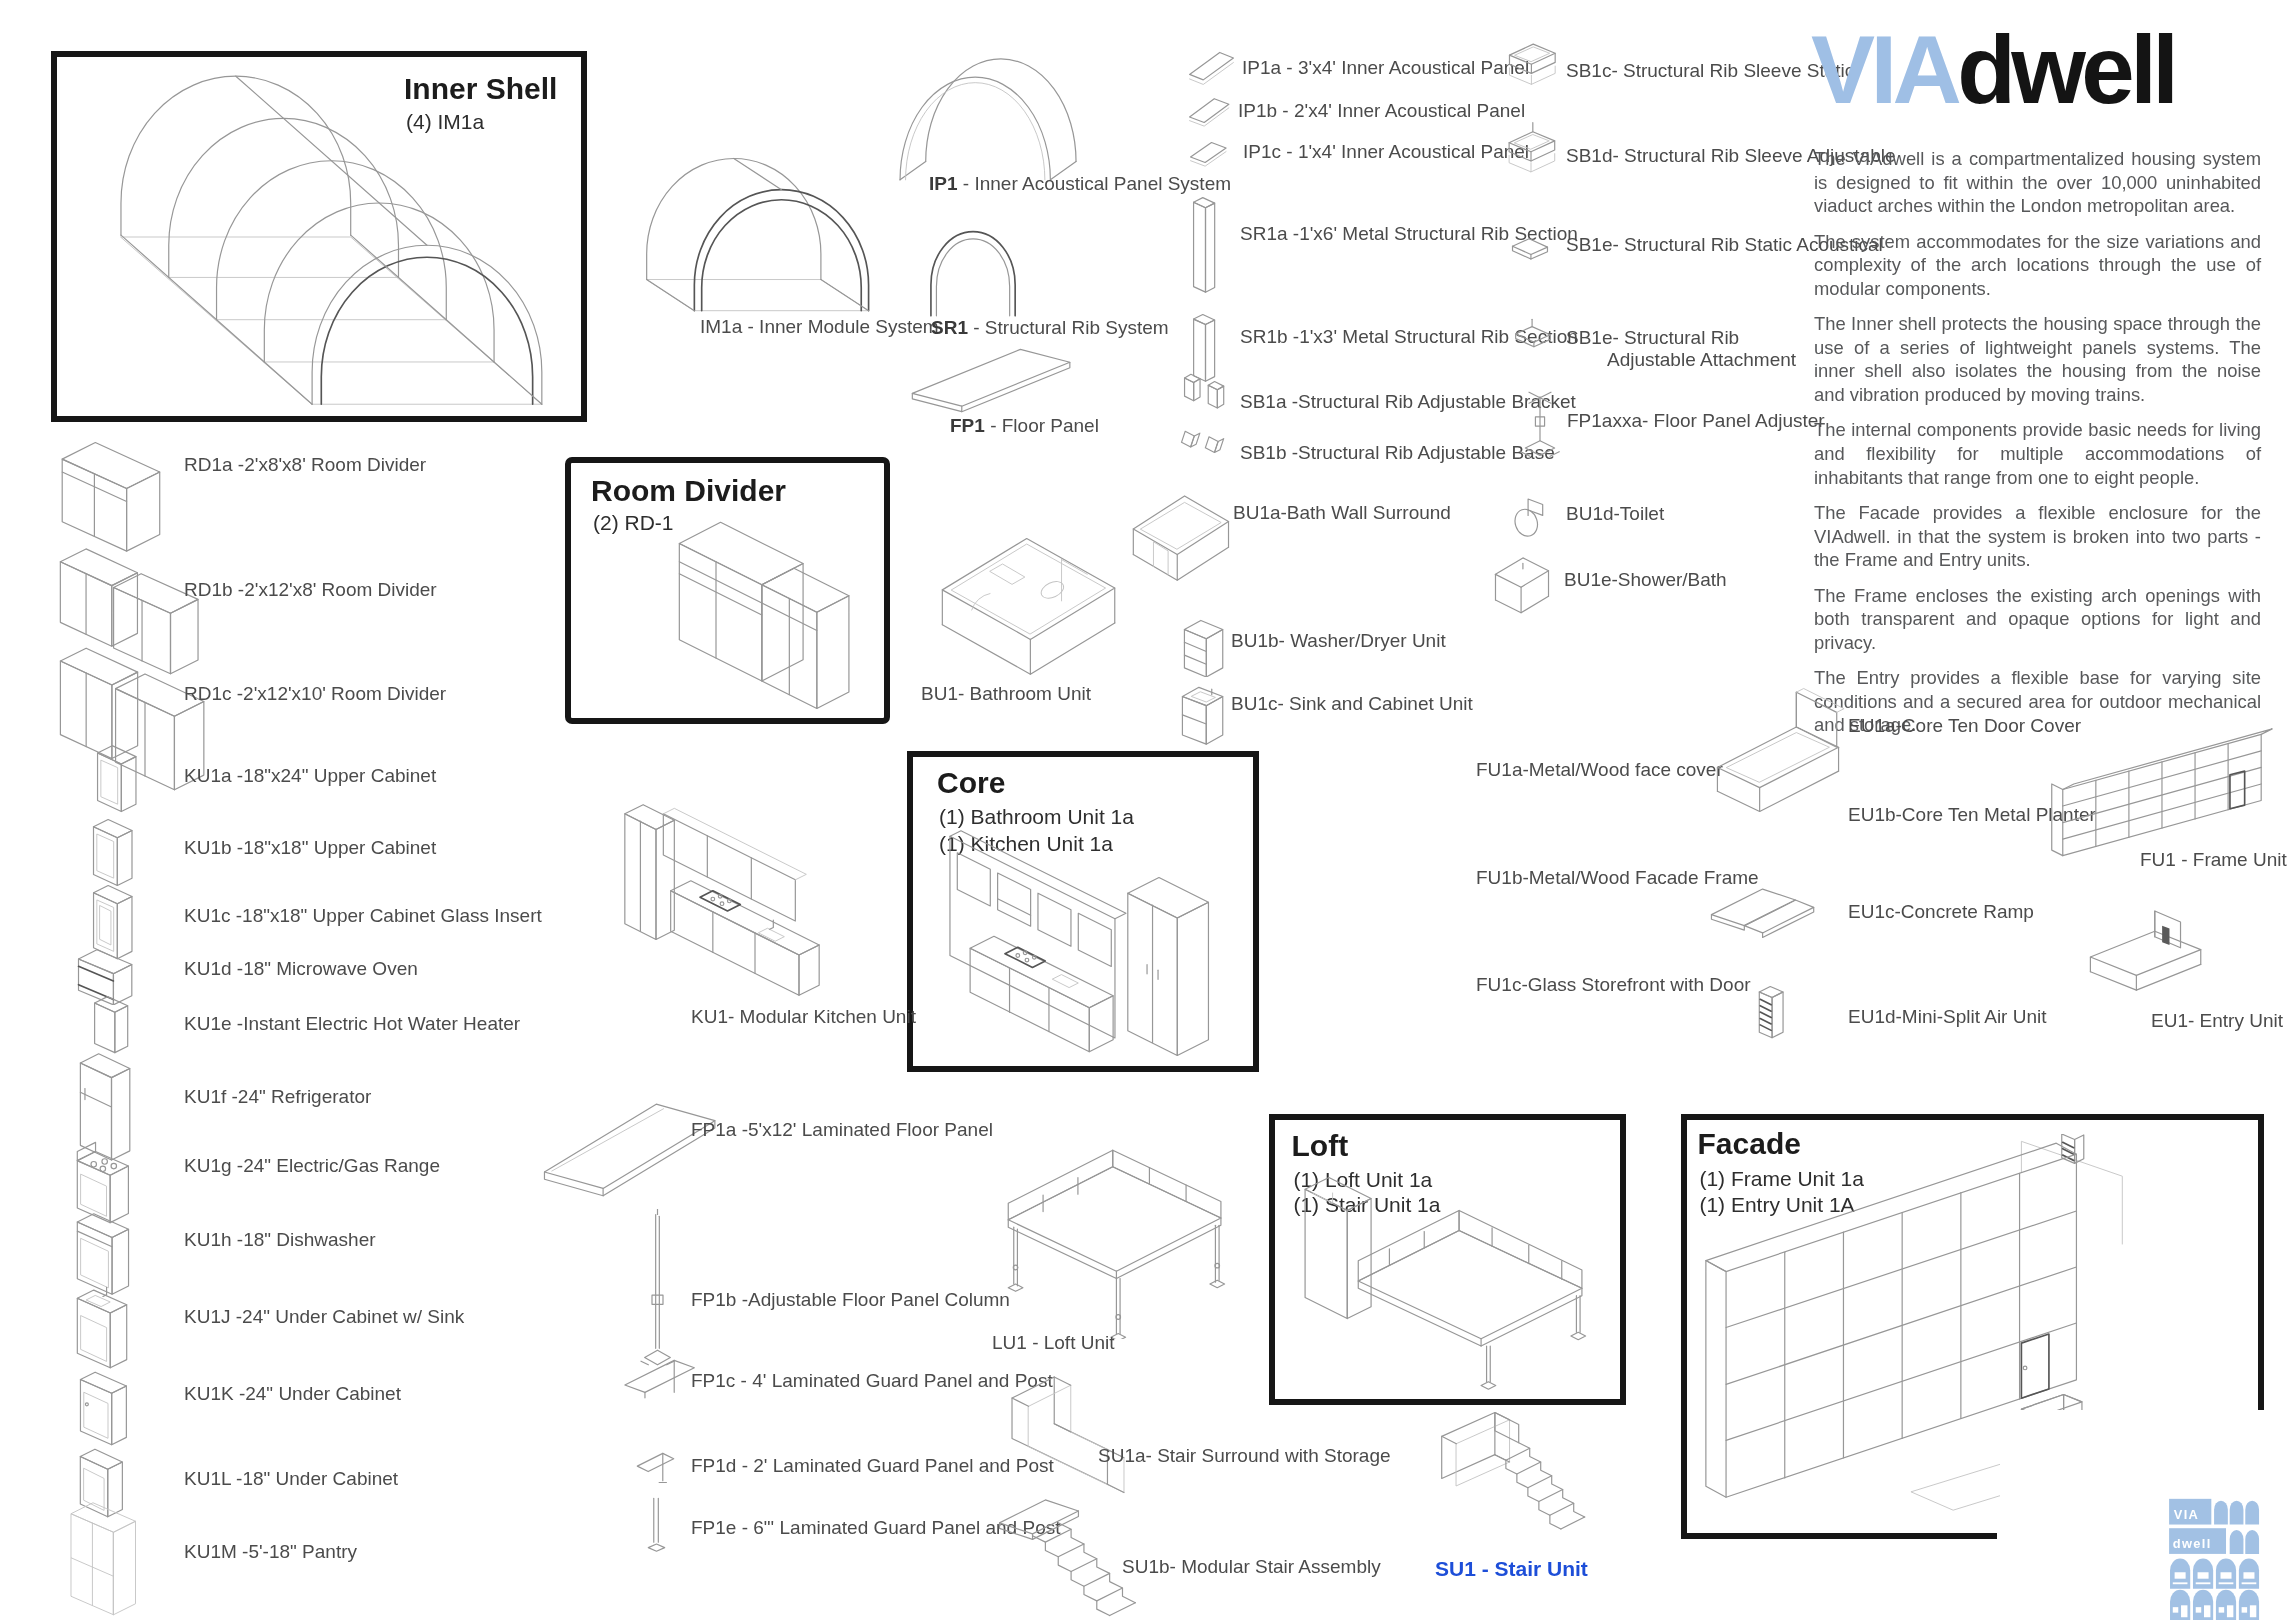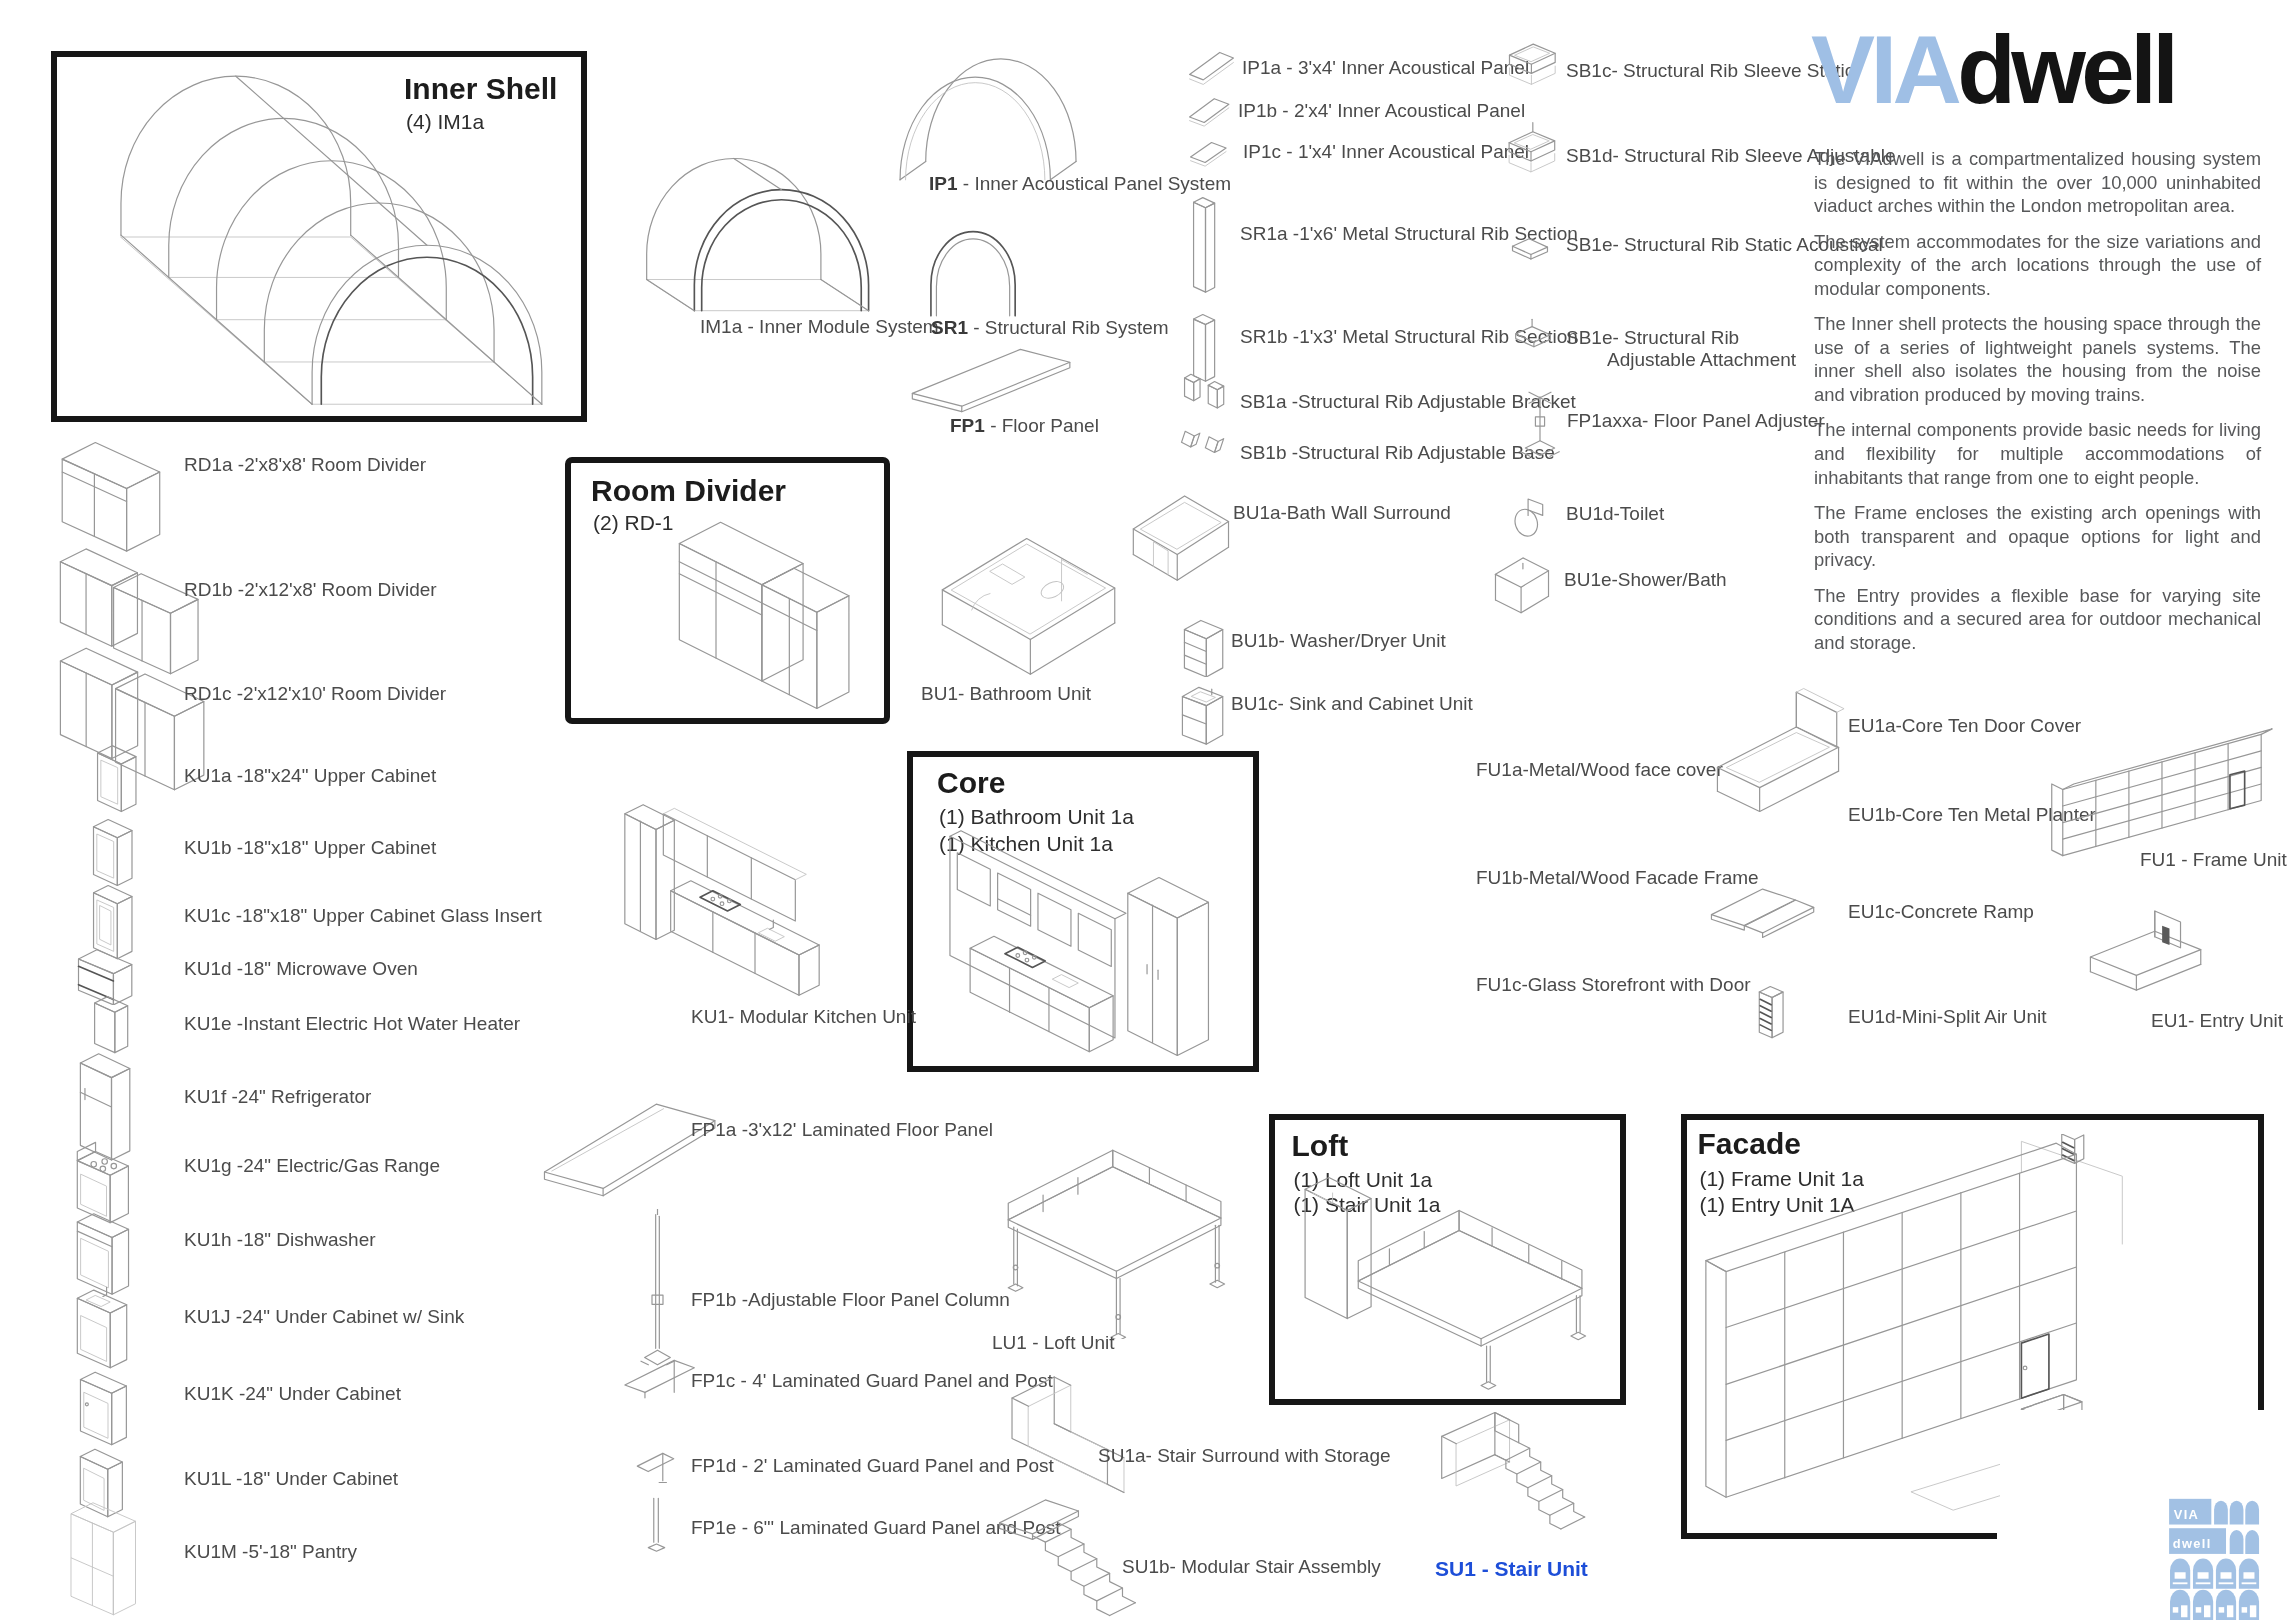--- a/index.html
+++ b/index.html
@@ -240,20 +240,21 @@
     <line x1="36" y1="20" x2="36" y2="26"></line>
 </svg>
 <div class="lbl" style="left:1564px;top:569px;">BU1e-Shower/Bath</div>
 
 <div class="brand"><span class="via">VIA</span><span class="dwell">dwell</span></div>
 <div class="intro">
   <p>The VIAdwell is a compartmentalized housing system is designed to fit within the over 10,000 uninhabited viaduct arches within the London metropolitan area.</p>
   <p>The system accommodates for the size variations and complexity of the arch locations through the use of modular components.</p>
   <p>The Inner shell protects the housing space through the use of a series of lightweight panels systems.  The inner shell also isolates the housing from the noise and vibration produced by moving trains.</p>
   <p>The internal components provide basic needs for living and flexibility for multiple accommodations of inhabitants that range from one to eight people.</p>
+  <p>The Facade provides a flexible enclosure for the VIAdwell. in that the system is broken into two parts - the Frame and Entry units.</p>
   <p>The Frame encloses the existing arch openings with both transparent and opaque options for light and privacy.</p>
   <p>The Entry provides a flexible base for varying site conditions and a secured area for outdoor mechanical and storage.</p>
 </div>
 
 <svg class="draw" style="left:53px;top:437px;" width="138" height="116" viewBox="0 0 150 126">
   <polygon points="10,92 80,124 80,56 10,24"></polygon>
     <polygon points="80,124 116,106 116,38 80,56"></polygon>
     <polygon points="10,24 80,56 116,38 46,6"></polygon>
   <line x1="45" y1="108" x2="45" y2="40"></line>
     <line x1="10" y1="38" x2="80" y2="70"></line>
@@ -486,21 +487,21 @@
     <polyline points="176,166 176,174 172,176"></polyline>
 </svg>
 <div class="lbl" style="left:691px;top:1006px;">KU1- Modular Kitchen Unit</div>
 
 <svg class="draw" style="left:535px;top:1084px;" width="193" height="142" viewBox="0 0 210 155">
   <polygon points="10,96 132,22 196,40 74,114"></polygon>
   <polyline points="10,96 10,104 74,122 74,114"></polyline>
   <polyline points="196,40 196,48 74,122"></polyline>
   <line class="lt" x1="18" y1="95" x2="140" y2="27"></line>
 </svg>
-<div class="lbl" style="left:691px;top:1119px;">FP1a -3'x12' Laminated Floor Panel</div>
+<div class="lbl" style="left:691px;top:1119px;">FP1a -5'x12' Laminated Floor Panel</div>
 
 <svg class="draw" style="left:639px;top:1209px;" width="37" height="176" viewBox="0 0 40 192">
   <line x1="20" y1="0" x2="20" y2="6"></line>
   <line x1="18" y1="6" x2="18" y2="152"></line>
     <line x1="22" y1="8" x2="22" y2="152"></line>
   <rect x="14" y="94" width="12" height="10"></rect>
   <polygon points="6,162 20,170 34,162 20,154"></polygon>
   <line x1="2" y1="166" x2="10" y2="170"></line>
     <line x1="38" y1="166" x2="30" y2="170"></line>
 </svg>

